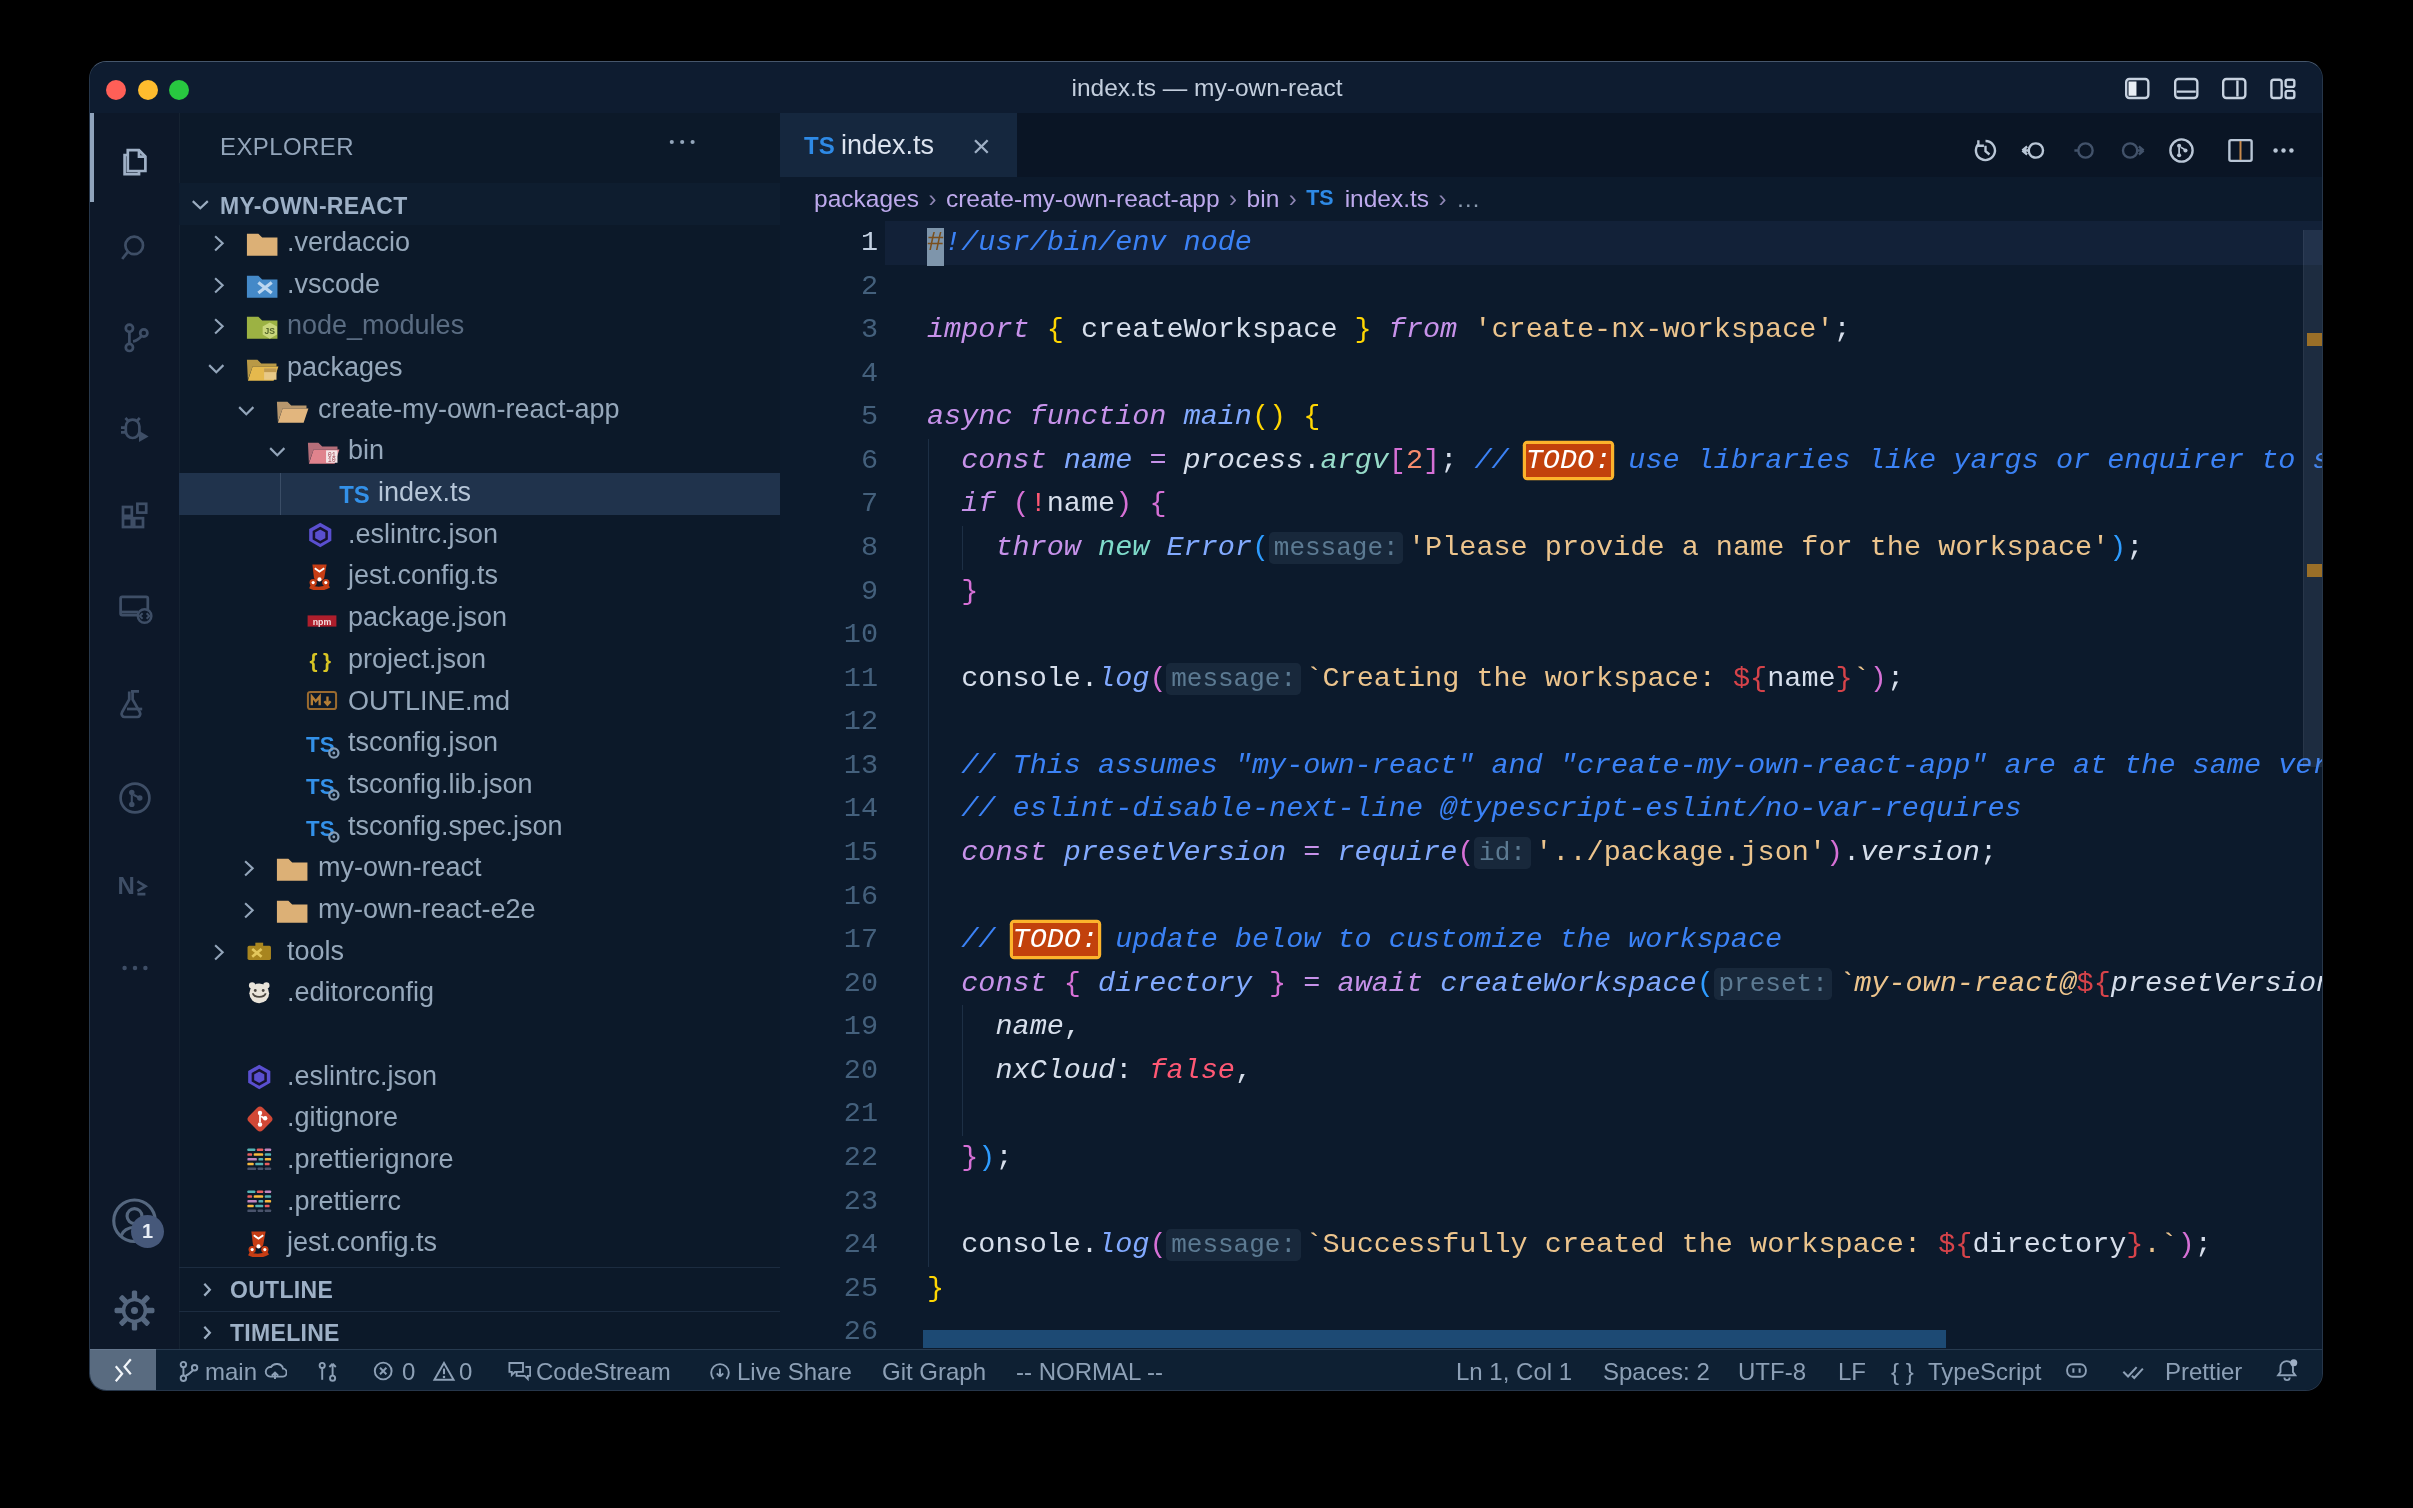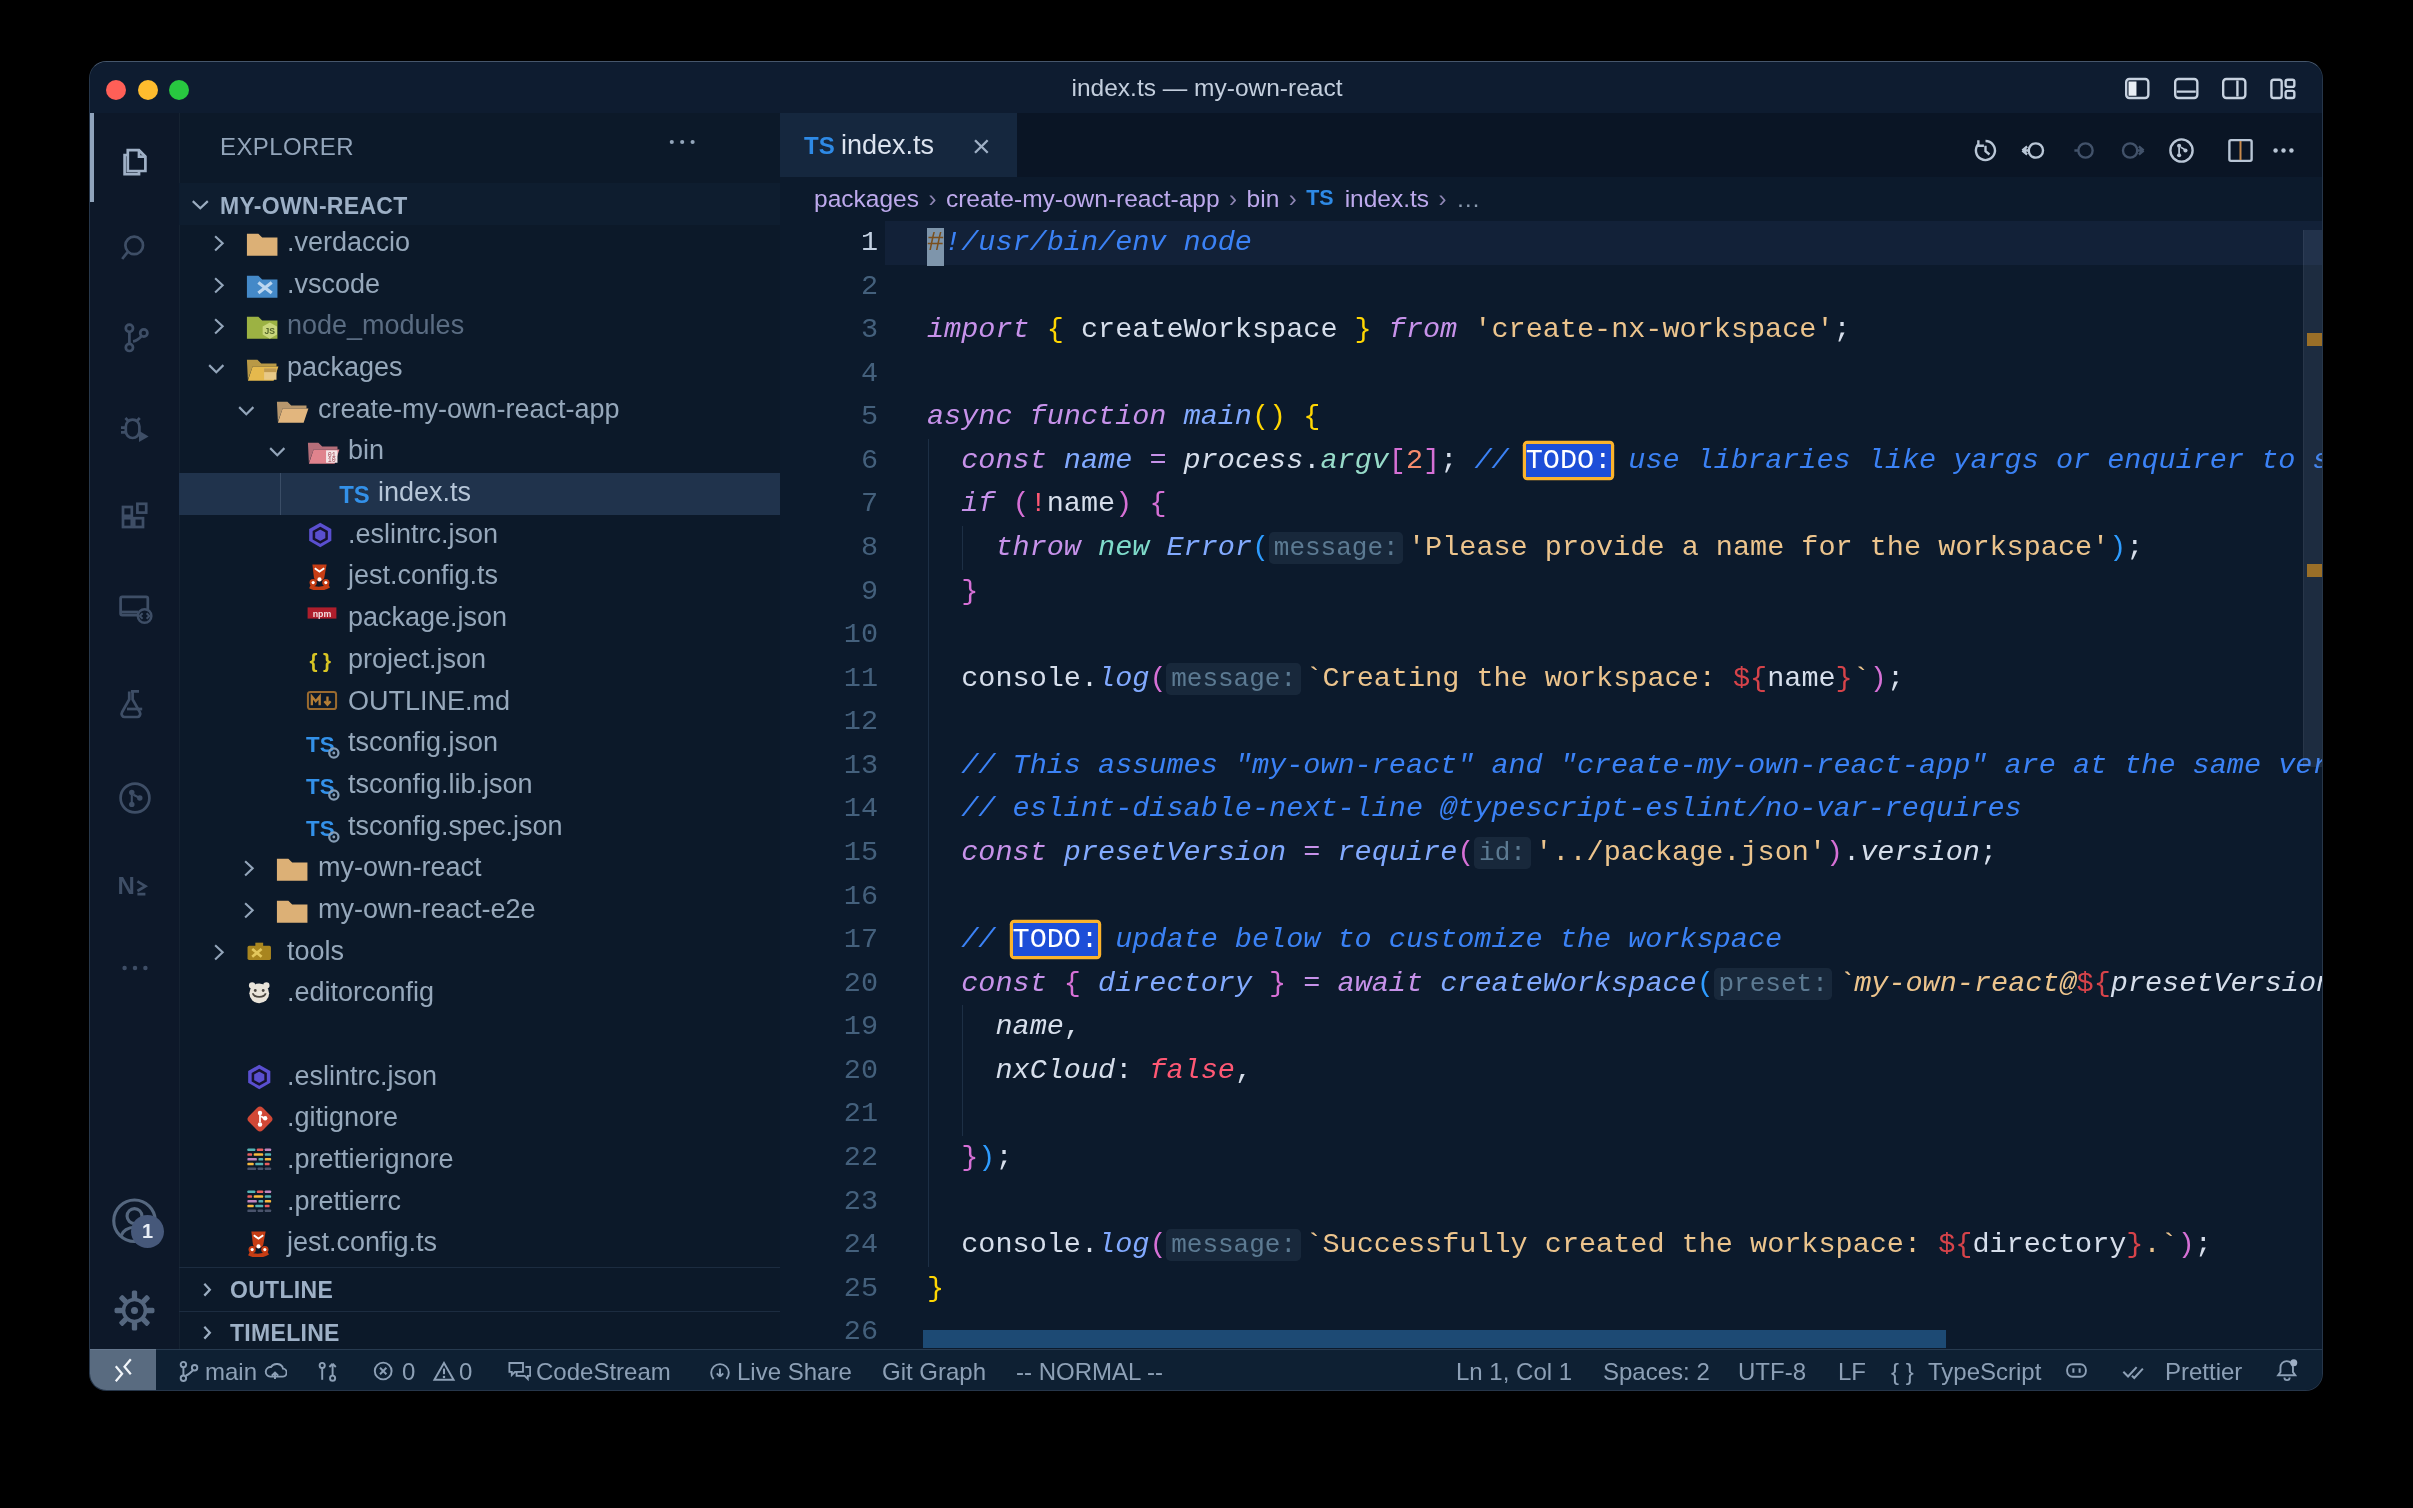--- a/index.html
+++ b/index.html
@@ -18,21 +18,21 @@
 .si{color:#ecc48d;font-style:italic}
 .n{color:#f78c6c}
 .r{color:#d6434a}
 .rf{color:#ff5874;font-style:italic}
 .ex{color:#ff5874}
 .g1{color:#ffd602}
 .g2{color:#d670d6}
 .g3{color:#2e9cff}
 .teal{color:#7fdbca;font-style:italic}
 .inlay{color:#5c7a92;background:rgba(140,165,195,.10);border-radius:4.7px;padding:0.8px 4.7px;margin-right:4.7px;font-size:26px}
-.todo{color:#fff;background:#1d4ed8;border-radius:1.6px;box-shadow:0 0 0 3.2px #fcb32c}
+.todo{color:#fff;font-style:italic;background:#c2410c;border-radius:1.6px;box-shadow:0 0 0 3.2px #fcb32c}
 .row{position:absolute;color:#8da0b5;font-size:27px;white-space:nowrap}
 .scap{font-weight:700;color:#9db0c6;font-size:23px;letter-spacing:0.3px}
 .sbt{position:absolute;font-size:24px;color:#8da0b6;white-space:nowrap}
 svg{display:block}
 </style></head><body>
 <div id="win">
     <div class="abs" style="left:0px;top:0px;width:2234px;height:51px;background:#0e1c30"></div>
     <div class="abs" style="left:0px;top:51px;width:89px;height:1236px;background:#0d1829"></div>
     <div class="abs" style="left:89px;top:51px;width:601px;height:1236px;background:#0c1929;border-left:0.8px solid rgba(255,255,255,.04)"></div>
     <div class="abs" style="left:690px;top:51px;width:1544px;height:64px;background:#0a1525"></div>
@@ -306,21 +306,21 @@
           <circle cx="9" cy="26" r="2" fill="#fff"></circle>
           <circle cx="25" cy="26" r="2" fill="#fff"></circle>
           <circle cx="17" cy="22" r="2.6" fill="#fff"></circle>
           <path d="M5 31 q12 6 24 -1" stroke="#c63d14" stroke-width="5" fill="none"></path>
           <path d="M11 8 L17 12 L23 8" stroke="#fff" stroke-width="2.4" fill="none"></path>
         </svg>
       </div>
       <span class="abs" style="left:169px;top:4px">jest.config.ts</span>
     </div>
     <div class="row" style="left:89px;top:536px;width:601px;height:42px;color:#96a8bb;font-size:27px;white-space:nowrap">
-      <div class="abs" style="left:127px;top:3px">
+      <div class="abs" style="left:127px;top:11px">
         <svg width="32" height="24" viewBox="0 0 40 30" style="font-size:34px">
           <rect x="2" y="8" width="36" height="14" fill="#ae1e2c"></rect>
           <text x="20" y="19.5" font-size="11" font-weight="bold" fill="#f4dfe1" text-anchor="middle" font-family="Liberation Sans">npm</text>
         </svg>
       </div>
       <span class="abs" style="left:169px;top:4px">package.json</span>
     </div>
     <div class="row" style="left:89px;top:578px;width:601px;height:42px;color:#96a8bb;font-size:27px;white-space:nowrap">
       <div class="abs" style="left:127px;top:5.5px">
         <svg width="28.5" height="28.5" viewBox="0 0 36 36" style="font-size:34px">

